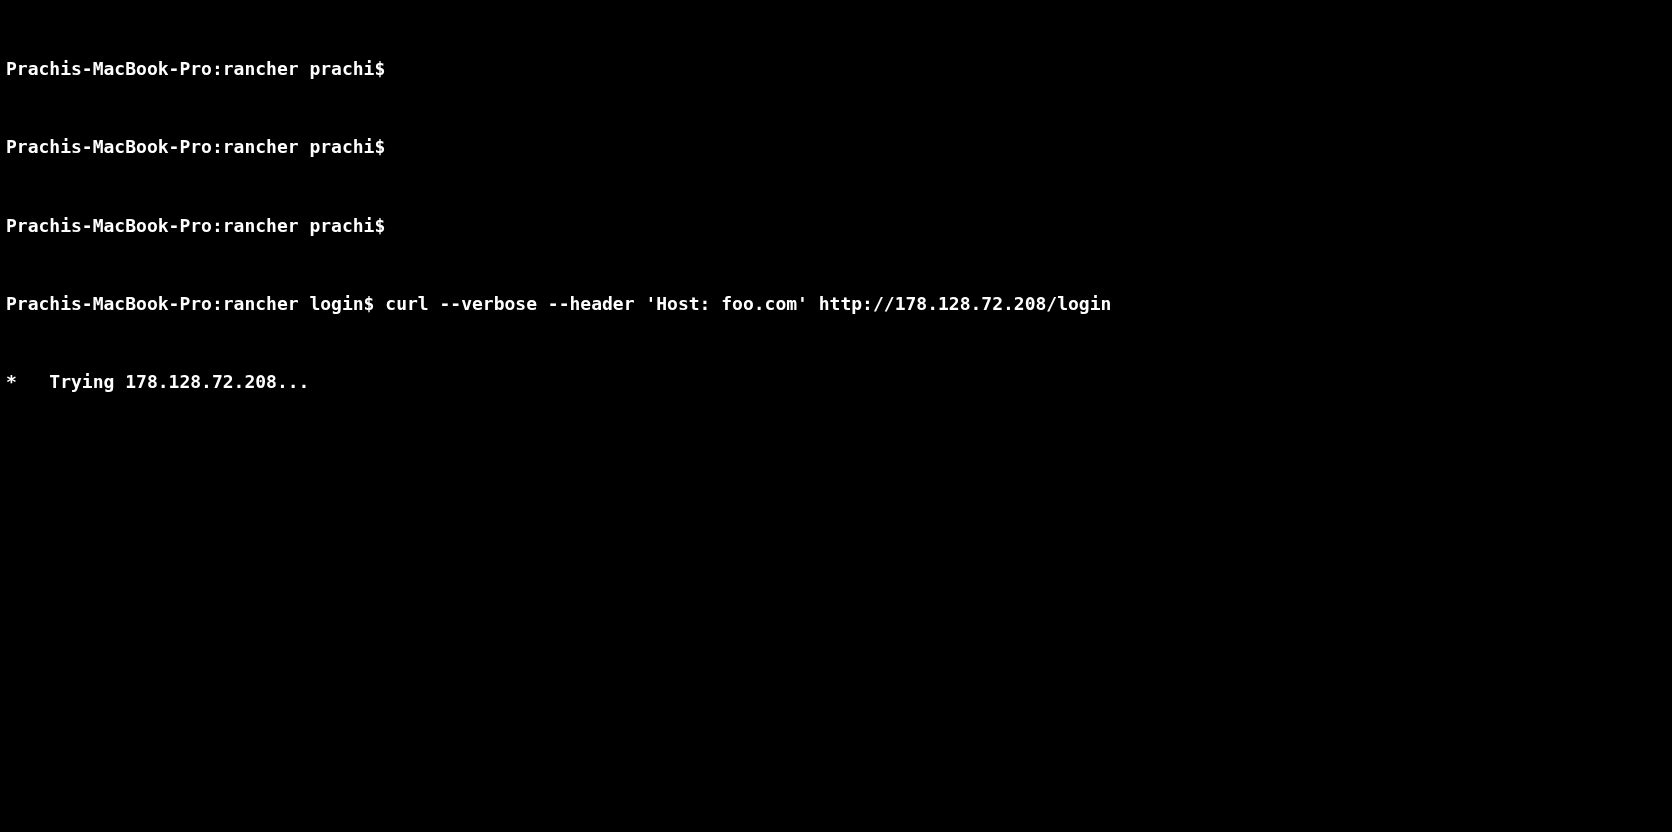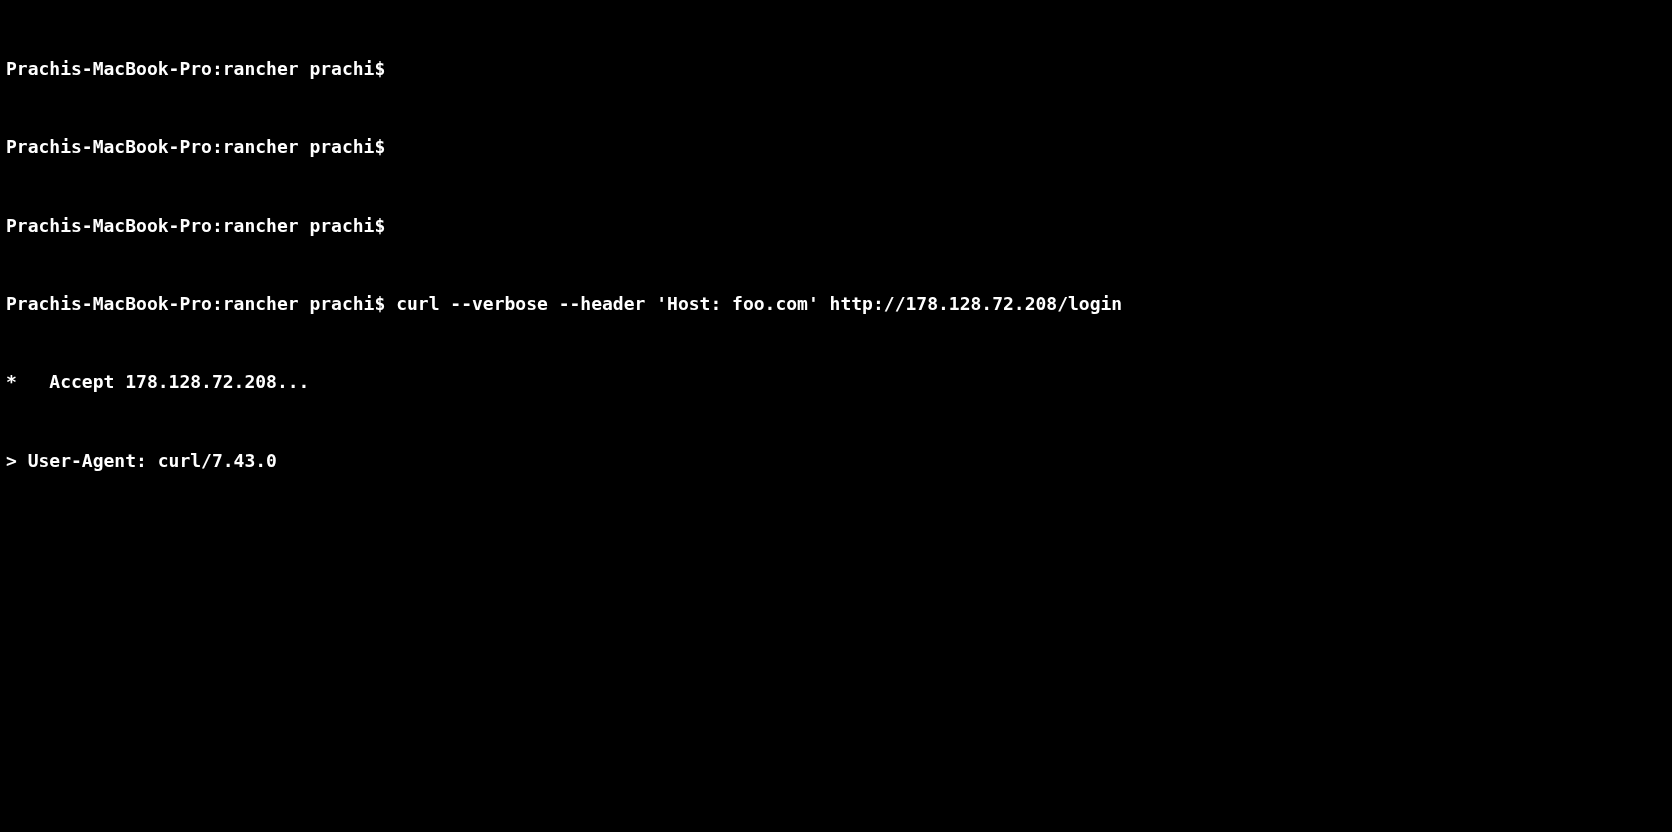--- a/index.html
+++ b/index.html
@@ -26,23 +26,22 @@
       display: block;
     }
   </style>
 </head>
 <body>
 
 <div class="terminal">
   <span class="line">Prachis-MacBook-Pro:rancher prachi$</span>
   <span class="line">Prachis-MacBook-Pro:rancher prachi$</span>
   <span class="line">Prachis-MacBook-Pro:rancher prachi$</span>
-  <span class="line">Prachis-MacBook-Pro:rancher prachi$ curl --verbose --header 'Host: foo.com' http://178.128.72.208/login</span>
-  <span class="line">*   Accept 178.128.72.208...</span>
-  <span class="line">&gt; User-Agent: curl/7.43.0</span>
+  <span class="line">Prachis-MacBook-Pro:rancher login$ curl --verbose --header 'Host: foo.com' http://178.128.72.208/login</span>
+  <span class="line">*   Trying 178.128.72.208...</span>
   
   
   
   
   
   
   
   
   
   

